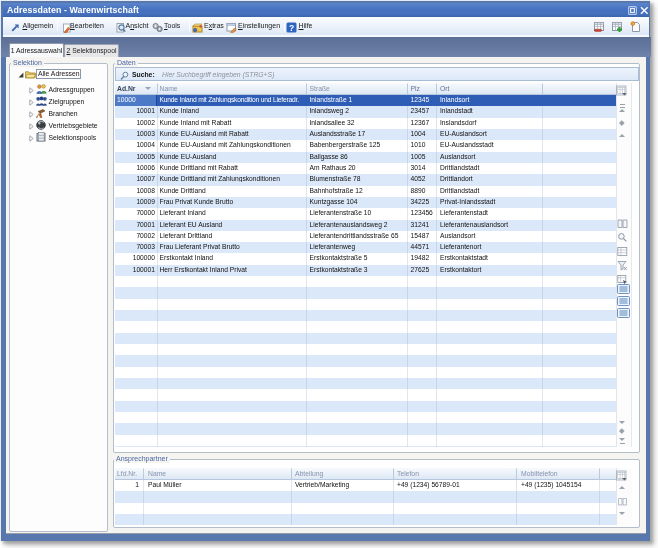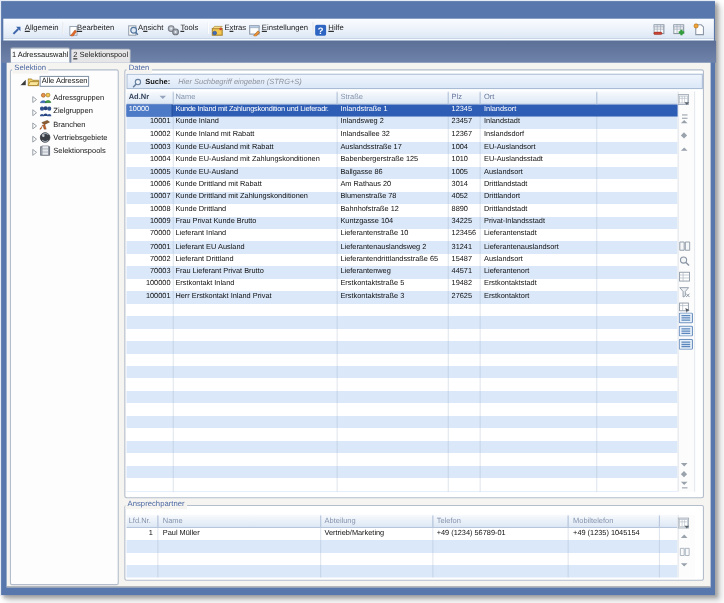--- a/index.html
+++ b/index.html
@@ -55,20 +55,30 @@
 .astripes { position:absolute; left:114px; top:478.8px; width:501px; height:45.2px;
   background:repeating-linear-gradient(180deg,#fff 0px,#fff 11.32px,#dbe8f9 11.32px,#dbe8f9 22.64px); }
 .astrip { position:absolute; left:615px; top:467px; width:16px; height:57px; background:#fcfcfd;
   border-left:1px solid #e2e6ec; }
 .trtxt { position:absolute; font-size:6.8px; color:#141414; white-space:nowrap; }
 u { text-decoration:underline; text-decoration-thickness:0.7px; text-underline-offset:1px; }
 i { display:block; }
 </style></head>
 <body>
 <div id="w">
+  <div class="tb">
+    <span class="txt">Adressdaten - Warenwirtschaft</span>
+    <svg width="9" height="9" style="position:absolute;left:625px;top:3px" viewBox="0 0 9 9">
+        <rect x="0.6" y="0.6" width="7.8" height="7.8" rx="1" fill="none" stroke="#b7cbec" stroke-width="1.1"></rect>
+        <rect x="2.6" y="2.6" width="3.8" height="3.8" fill="none" stroke="#f2f6fc" stroke-width="1.1"></rect>
+      </svg>
+      <svg width="9" height="9" style="position:absolute;left:637px;top:3px" viewBox="0 0 9 9">
+        <path d="M1 1.2 L7.6 7.8 M7.6 1.2 L1 7.8" stroke="#f4f7fb" stroke-width="1.6"></path>
+      </svg>
+  </div>
   <div class="mb">
     <svg width="9" height="9" style="position:absolute;left:8px;top:6px" viewBox="0 0 9 9">
         <path d="M1.2 7.8 L5.6 3.4" stroke="#3c64ab" stroke-width="1.8" fill="none"></path>
         <path d="M3.6 1.4 h4 v4 z" fill="#3c64ab"></path>
       </svg>
       <span class="mi" style="left:19.5px"><u>A</u>llgemein</span>
     <i class="msep" style="left:53.5px"></i>
     <svg width="9" height="10" style="position:absolute;left:59px;top:5.5px" viewBox="0 0 9 10">
         <rect x="1.5" y="1" width="6.5" height="8" fill="#fff" stroke="#8d99a8" stroke-width="0.8"></rect>
         <path d="M2 9.5 L6.2 4.2 L7.8 5.6 L3.6 10.8 z" fill="#e06a2b" stroke="#a04818" stroke-width="0.4"></path>

